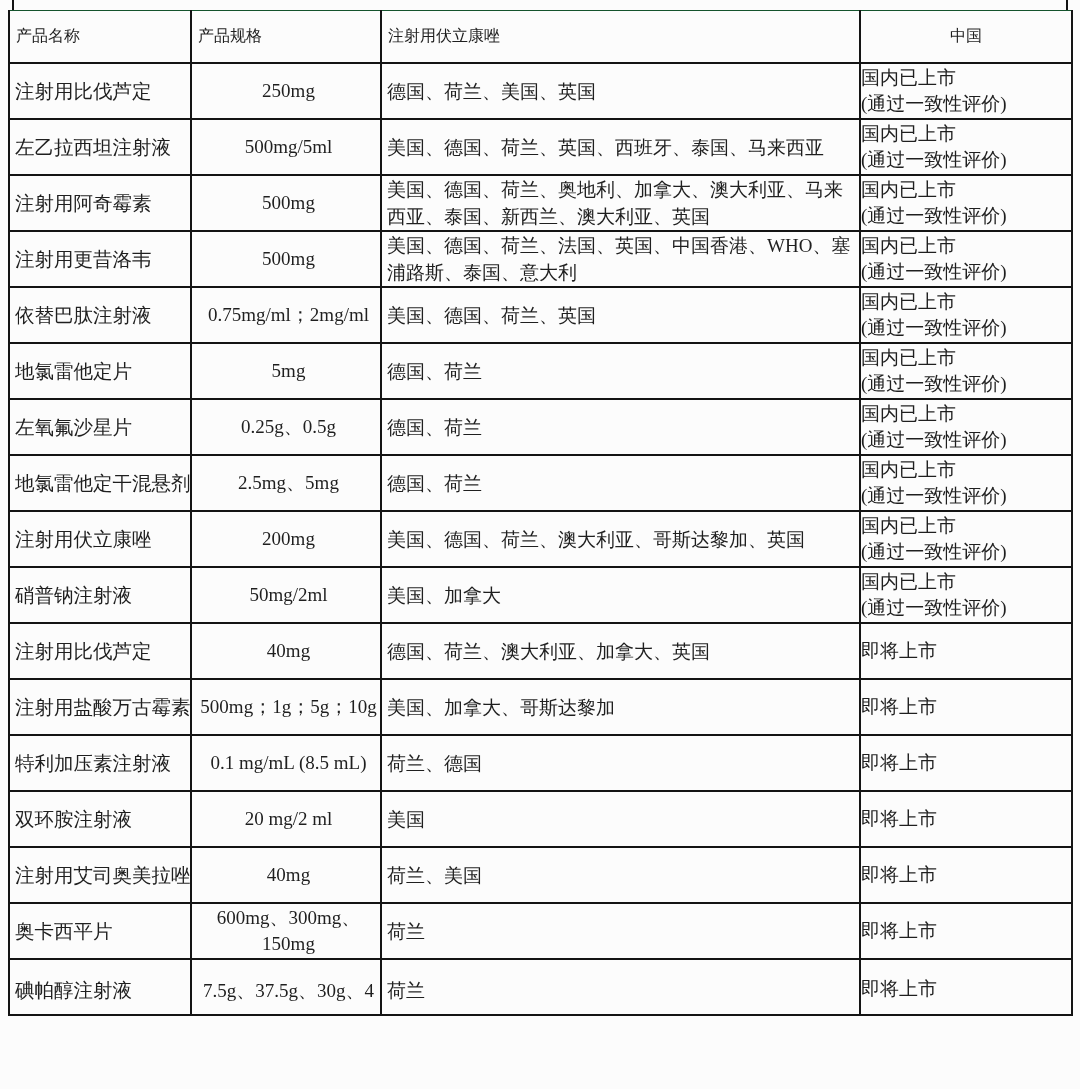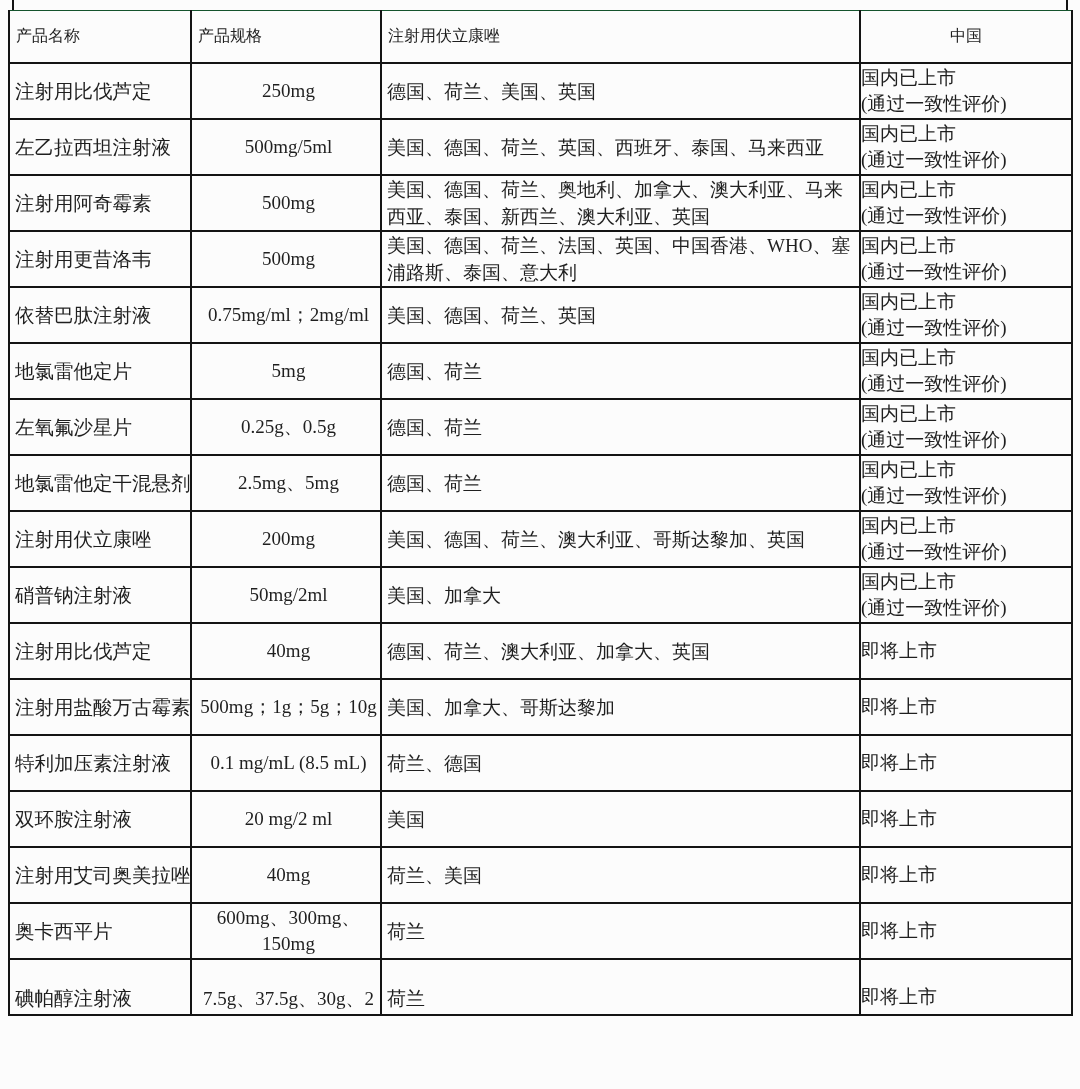--- a/index.html
+++ b/index.html
@@ -42,21 +42,21 @@
     font-size:19px;line-height:26px;white-space:nowrap;
   }
   td.regions{
     text-align:left;padding:0 4px 0 5px;
     font-size:19px;line-height:27px;font-family:Liberation Serif, serif;
   }
   td.china{
     padding:0;
     font-size:19px;line-height:26px;
   }
-  tr.last td{vertical-align:bottom;padding-bottom:2px;}
+  tr.last td{vertical-align:bottom;padding-bottom:10px;}
   tr.last td.china div{margin-bottom:2px;}
 </style>
 </head>
 <body>
 
 <div class="page">
 
   <div class="remnant-line remnant-left"></div>
   <div class="remnant-line remnant-right"></div>
 
@@ -209,21 +209,21 @@
         <tr>
       <td class="name">奥卡西平片</td>
       <td class="spec">600mg、300mg、<br>150mg</td>
       <td class="regions">荷兰</td>
       <td class="china">
             <div>即将上市</div>
           </td>
     </tr>
         <tr class="last">
       <td class="name">碘帕醇注射液</td>
-      <td class="spec">7.5g、37.5g、30g、2</td>
+      <td class="spec">7.5g、37.5g、30g、4</td>
       <td class="regions">荷兰</td>
       <td class="china">
             <div>即将上市</div>
           </td>
     </tr>
       </tbody>
   </table>
 
 </div>
 

